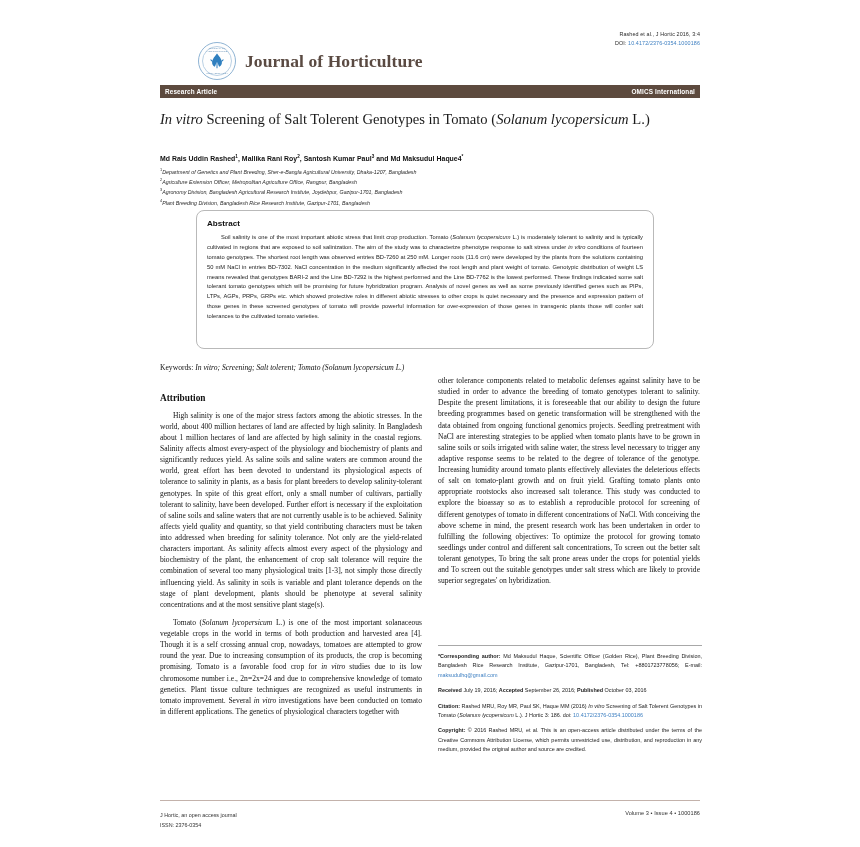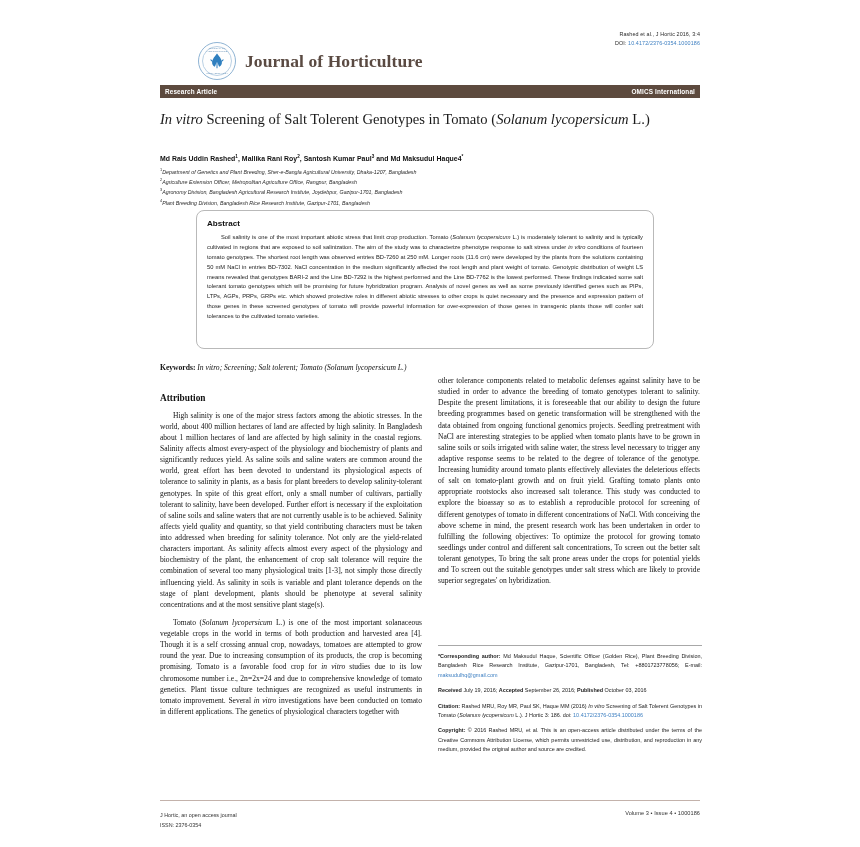--- a/index.html
+++ b/index.html
@@ -188,21 +188,21 @@
     position: absolute;
     left: 0;
     top: 362px;
     width: 262px;
     font-family: "Liberation Serif", serif;
     font-size: 7.6px;
     line-height: 1.55;
     color: #111;
     text-align: justify;
   }
-  .keywords b { font-weight: bold; }
+  .keywords b { font-weight: normal; }
   .keywords em { font-style: italic; }
 
   
   .col {
     position: absolute;
     top: 392px;
     width: 262px;
     font-family: "Liberation Serif", serif;
     font-size: 7.55px;
     line-height: 1.475;

